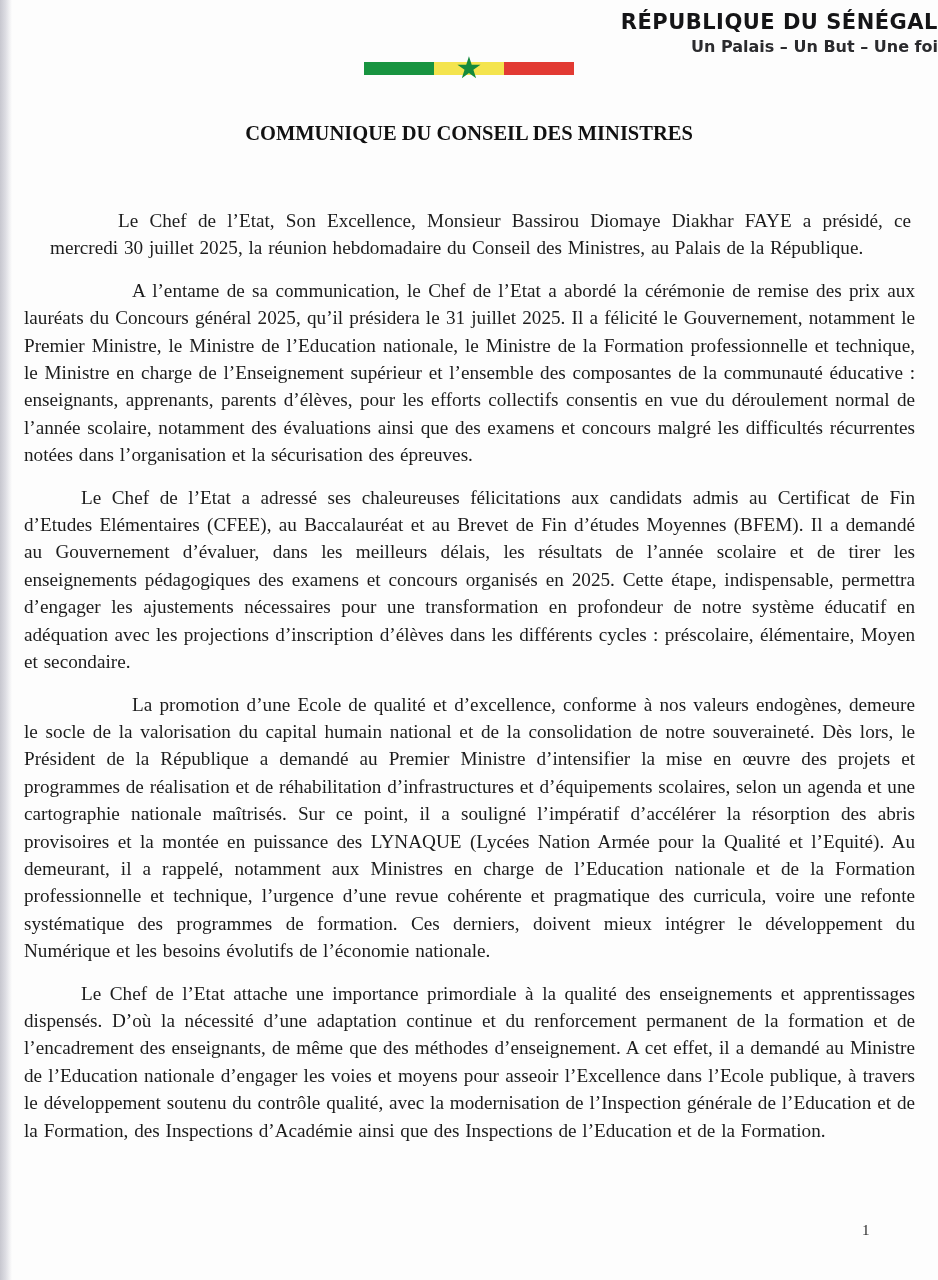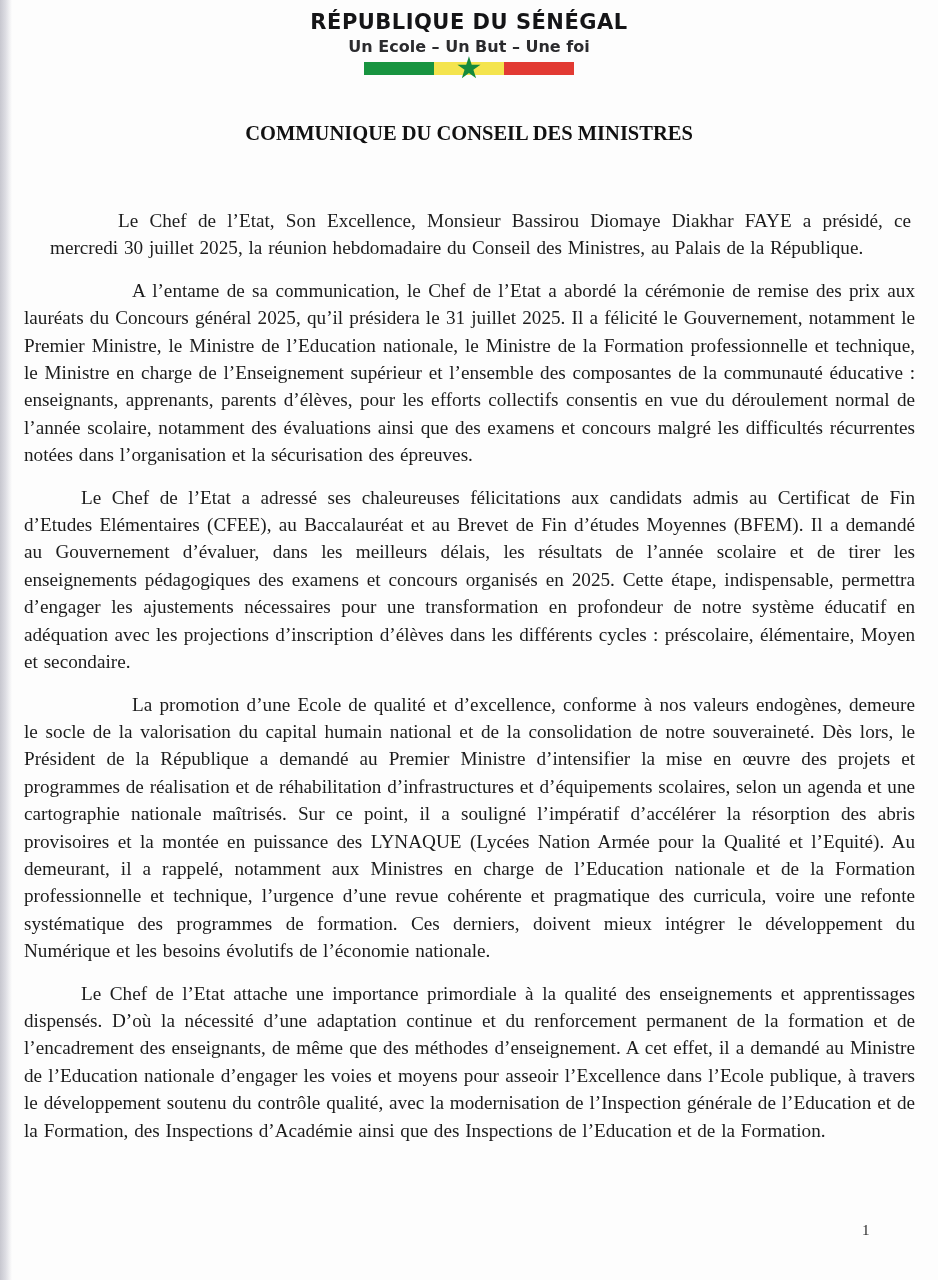--- a/index.html
+++ b/index.html
@@ -21,21 +21,21 @@
     left: 0; top: 0;
     width: 12px; height: 1280px;
     background: linear-gradient(to right, #c7c7cf 0%, #dcdce2 45%, rgba(255,255,255,0) 100%);
   }
   
   .nat-header {
     position: absolute;
     top: 10px;
     left: 0;
     width: 938px;
-    text-align: center;
+    text-align: right;
     font-family: "DejaVu Sans", "Liberation Sans", sans-serif;
   }
   .nat-title {
     font-size: 21px;
     font-weight: 800;
     letter-spacing: 0.5px;
     color: #151517;
   }
   .nat-motto {
     font-size: 16px;
@@ -101,21 +101,21 @@
     color: #2a2a2a;
   }
 </style>
 </head>
 <body>
 
 <div class="edge-shadow"></div>
 
 <header class="nat-header">
   <div class="nat-title">RÉPUBLIQUE DU SÉNÉGAL</div>
-  <div class="nat-motto">Un Ecole – Un But – Une foi</div>
+  <div class="nat-motto">Un Palais – Un But – Une foi</div>
   <div class="flag-bar">
     <div class="flag-seg seg-green" style="background: rgb(24, 148, 64);"></div>
     <div class="flag-seg seg-yellow" style="background: rgb(244, 228, 78);"></div>
     <div class="flag-seg seg-red" style="background: rgb(226, 58, 51);"></div>
     <span class="flag-star" style="color: rgb(21, 138, 60);">★</span>
   </div>
 </header>
 
 <div class="doc-title">
   <div>COMMUNIQUE DU CONSEIL DES MINISTRES</div>

